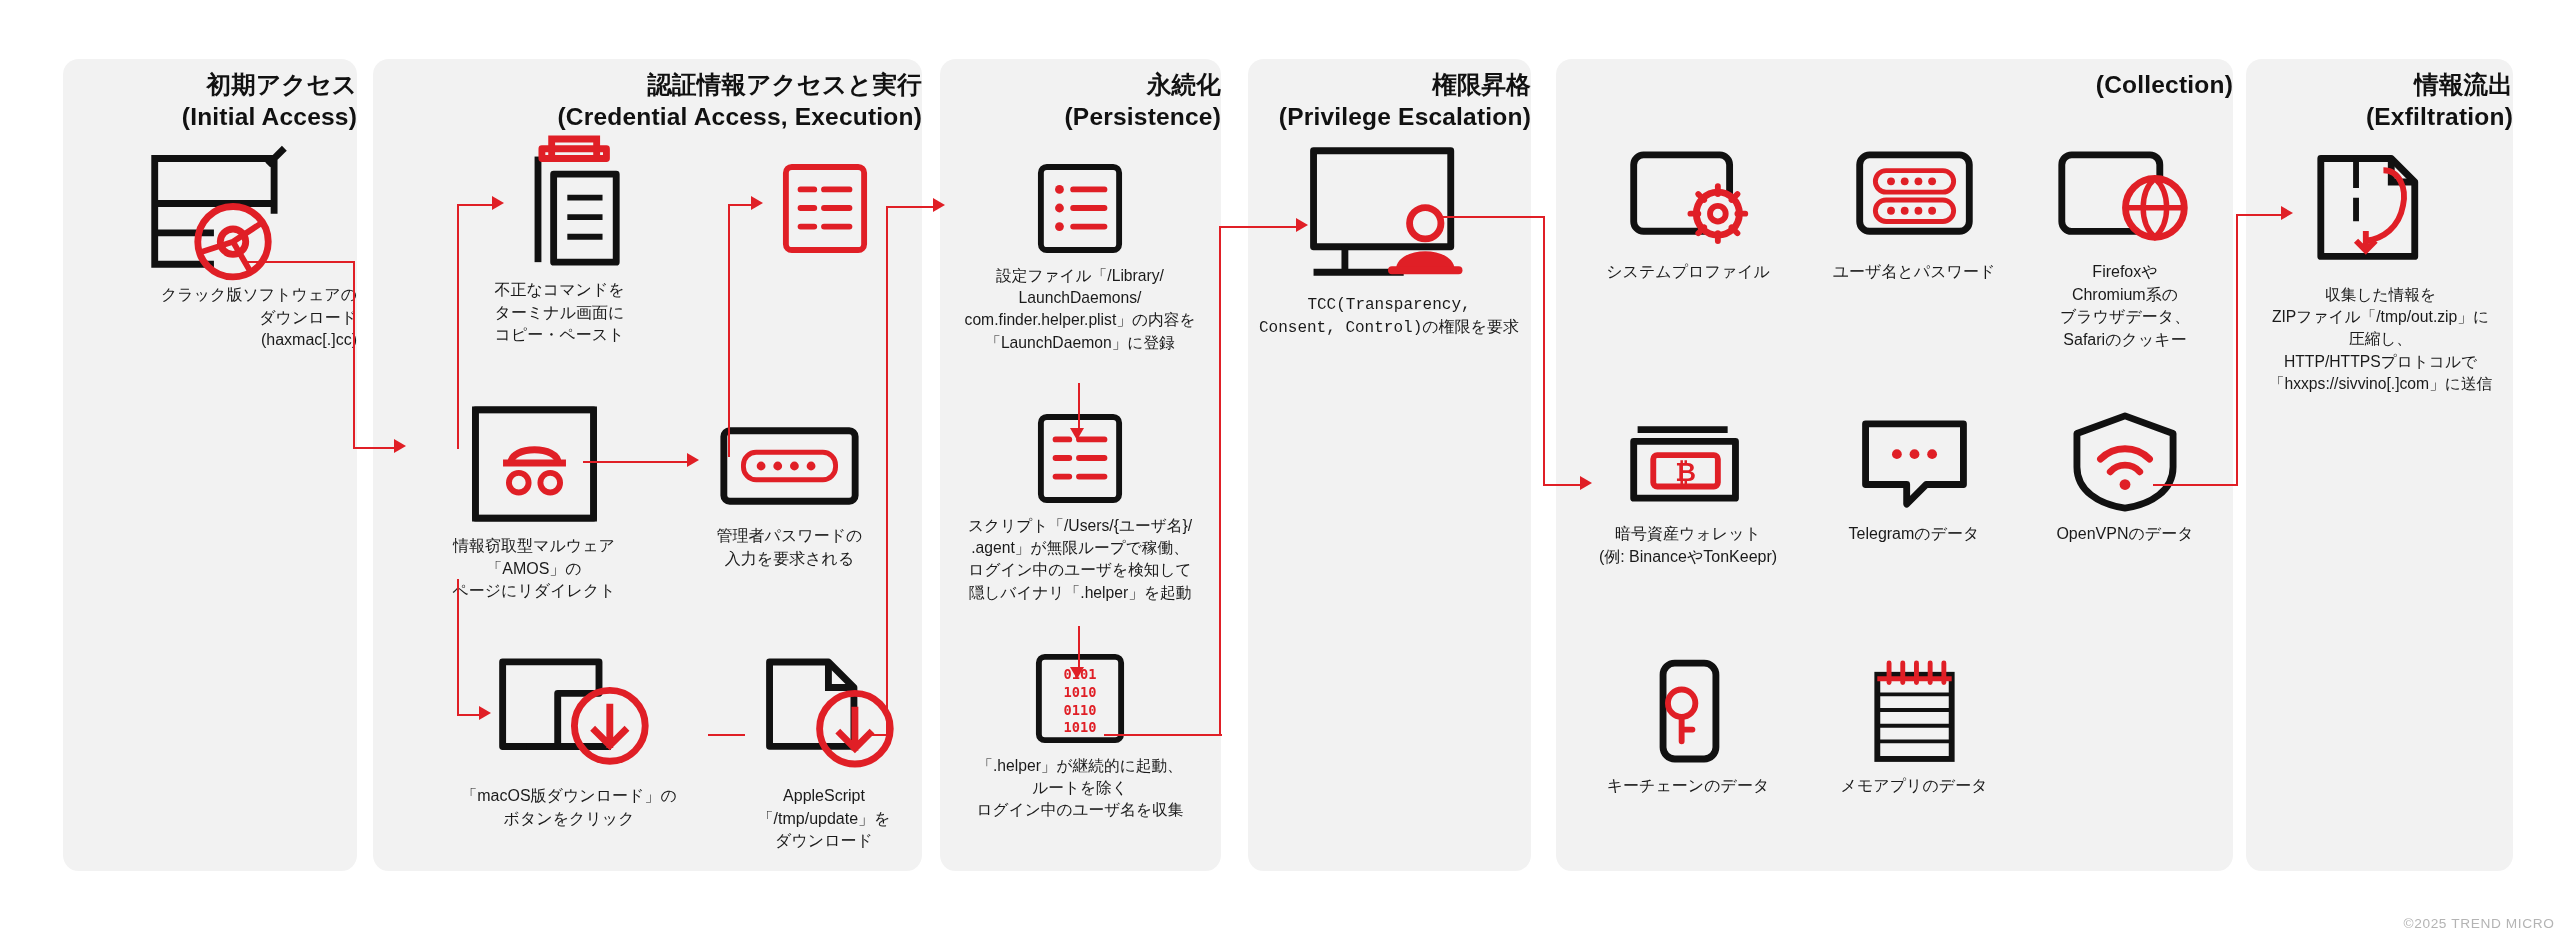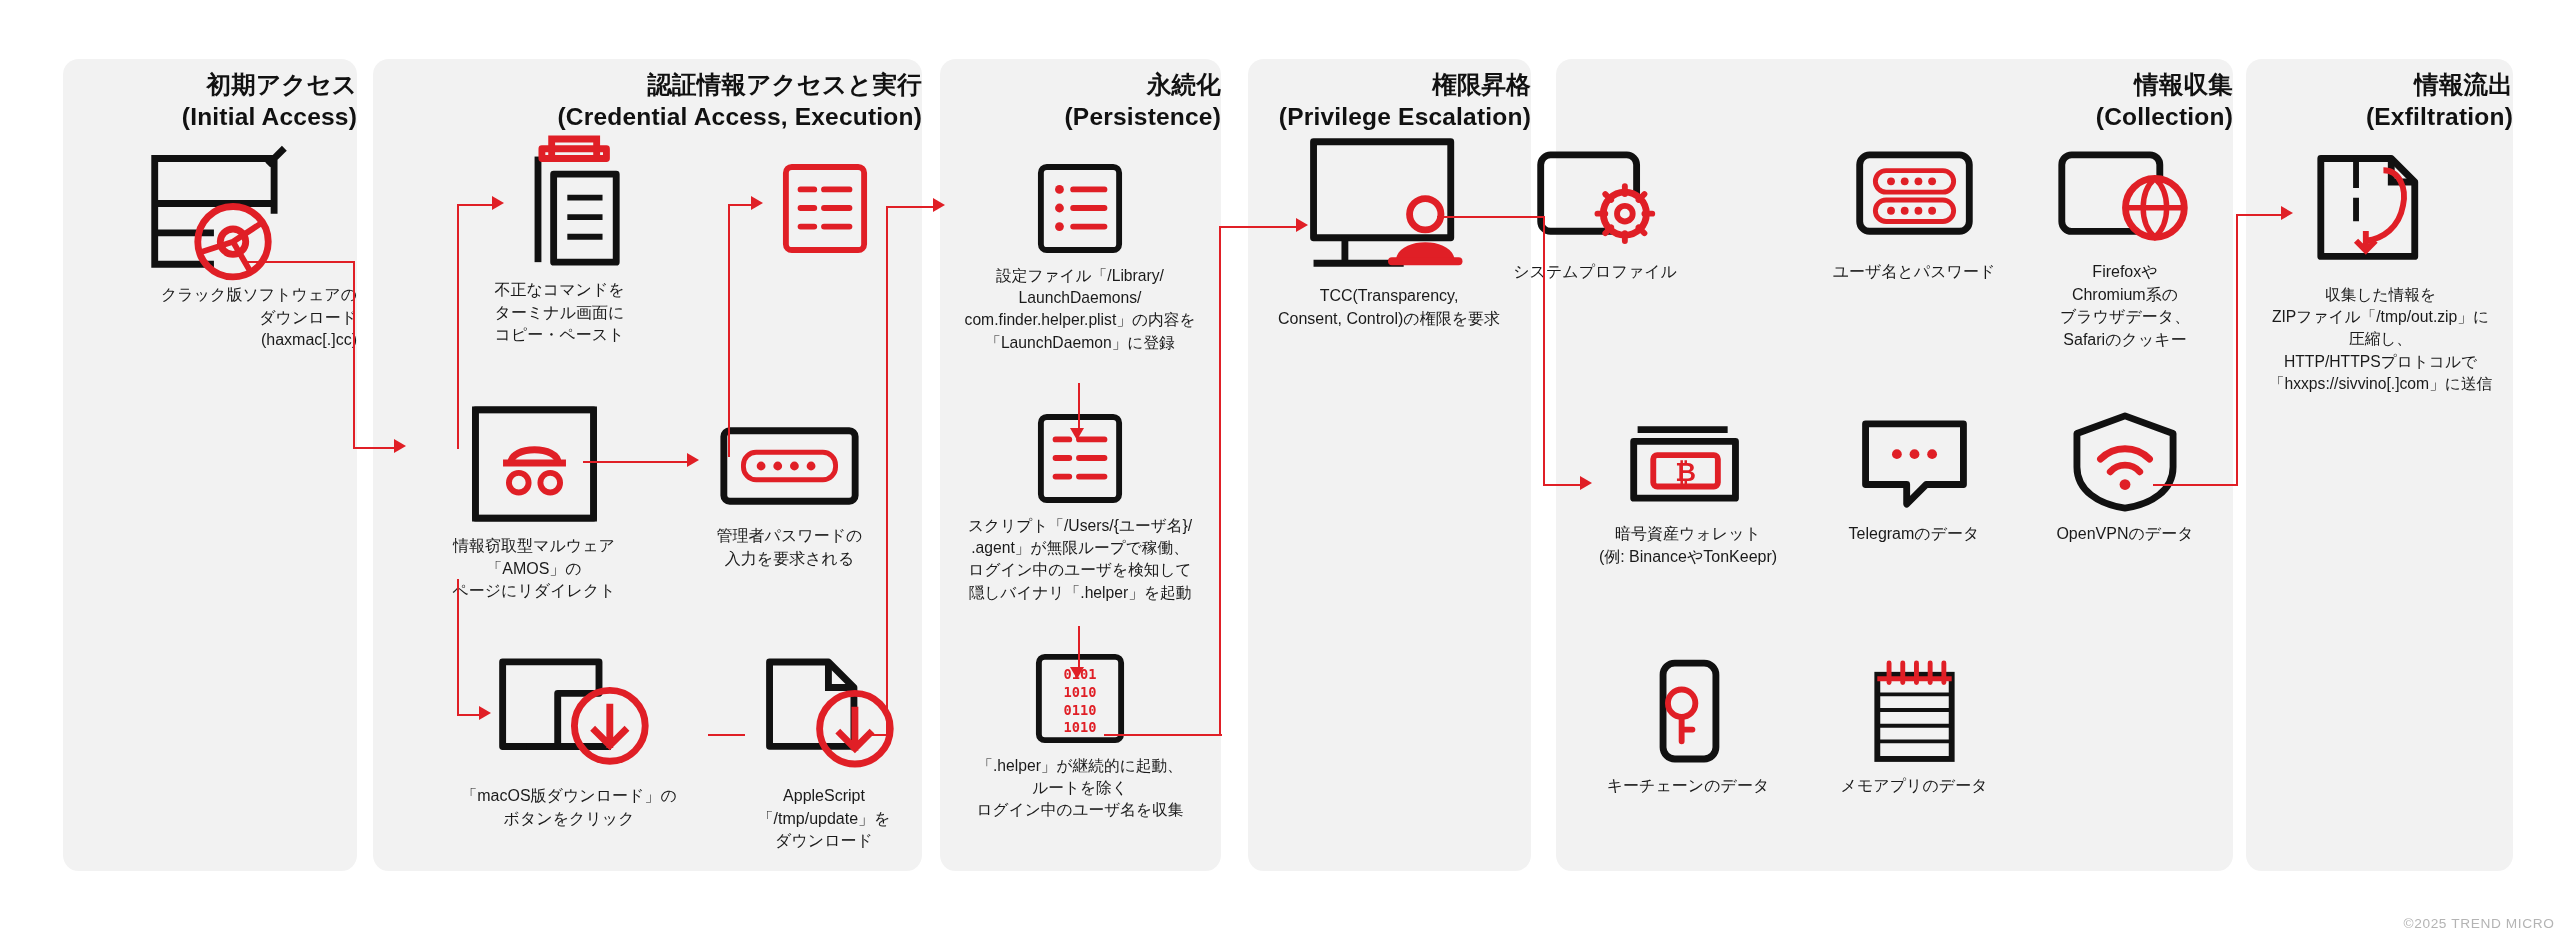--- a/index.html
+++ b/index.html
@@ -209,41 +209,40 @@
 ルートを除く
 ログイン中のユーザ名を収集</div>
   </div>
 
   <div class="panel" style="left:1248px;top:59px;width:283px;height:812px;"></div>
   <div class="panel-title" style="left:1248px;top:69px;width:283px;">
     <div>権限昇格</div>
     <div class="en">(Privilege Escalation)</div>
   </div>
 
-  <div class="node" style="left:1238px;top:128px;width:302px;">
+  <div class="node" style="left:1238px;top:137px;width:302px;font-family:Liberation Mono, monospace;">
     <div class="art" style="width:206px;height:147px;">
       <svg width="206" height="147" viewBox="0 0 210 150">
         <path d="M28 14 L168 14 L168 112 L28 112 Z" stroke="#111" stroke-width="7" fill="none" stroke-linejoin="round"></path>
         <path d="M60 112 L60 138 M28 138 L120 138" stroke="#111" stroke-width="7"></path>
         <circle cx="142" cy="88" r="16" stroke="#e01f26" stroke-width="7" fill="none"></circle>
         <path d="M112 136 C112 110 172 110 172 136 Z" fill="#e01f26"></path>
         <path d="M108 136 L176 136" stroke="#e01f26" stroke-width="8" stroke-linecap="round"></path>
       </svg>
     </div>
     <div class="cap">TCC(Transparency,
 Consent, Control)の権限を要求</div>
   </div>
 
   <div class="panel" style="left:1556px;top:59px;width:677px;height:812px;"></div>
   <div class="panel-title" style="left:1556px;top:69px;width:677px;">
-    <div>情報収集</div>
     <div class="en">(Collection)</div>
   </div>
 
-  <div class="node" style="left:1482px;top:145px;width:226px;">
+  <div class="node" style="left:1575px;top:145px;width:226px;">
     <div class="art" style="width:137px;height:106px;">
       <svg width="137" height="106" viewBox="0 0 140 108">
         <rect x="14" y="10" width="98" height="78" rx="10" stroke="#111" stroke-width="7" fill="none"></rect>
         <circle cx="100" cy="70" r="22" stroke="#e01f26" stroke-width="7" fill="#f2f2f2"></circle>
         <circle cx="100" cy="70" r="8" stroke="#e01f26" stroke-width="6" fill="none"></circle>
         <g stroke="#e01f26" stroke-width="6" stroke-linecap="round">
           <path d="M100 42 L100 50"></path>
             <path d="M100 90 L100 98"></path>
           <path d="M72 70 L80 70"></path>
             <path d="M120 70 L128 70"></path>

